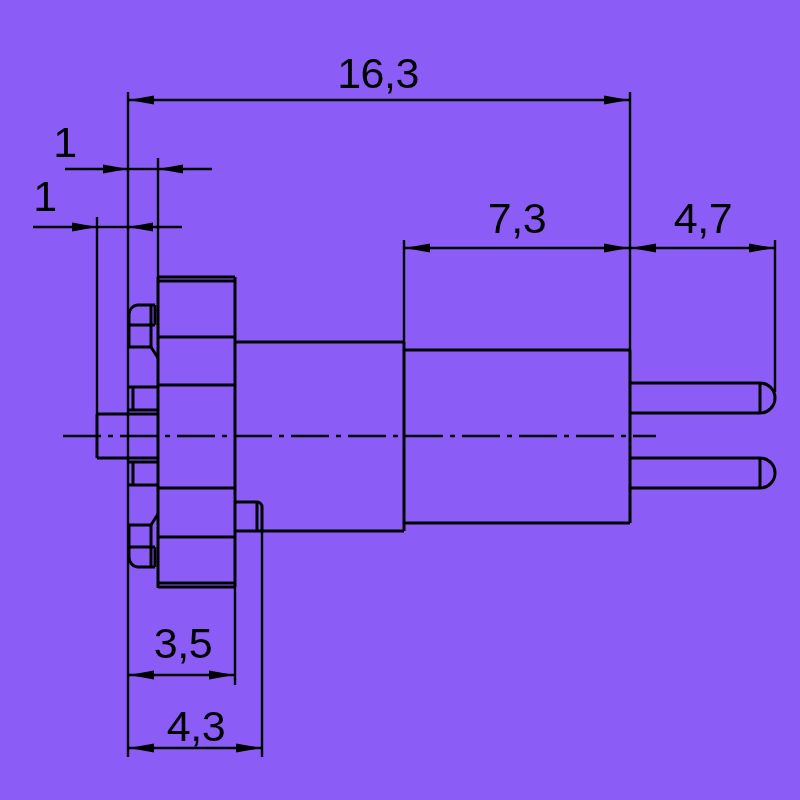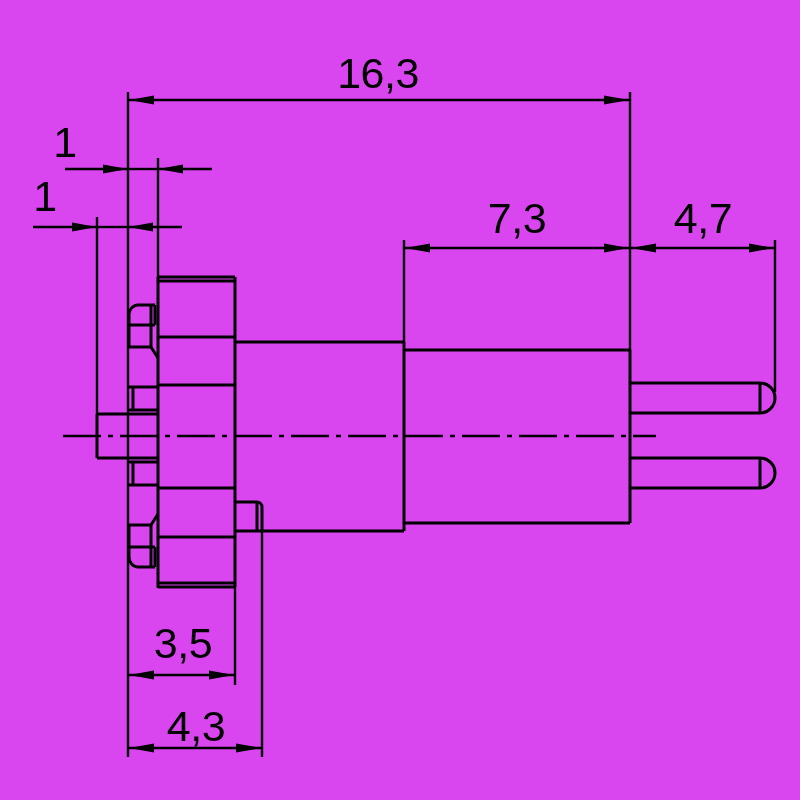--- a/index.html
+++ b/index.html
@@ -4,21 +4,21 @@
 <style>
   html, body {
     margin: 0;
     padding: 0;
     background: #ffffff;
   }
   .stage {
     position: relative;
     width: 800px;
     height: 800px;
-    background: #d946ef;
+    background: #8b5cf6;
     font-family: "Liberation Sans", sans-serif;
     overflow: hidden;
   }
   svg.drawing {
     position: absolute;
     left: 0;
     top: 0;
     width: 800px;
     height: 800px;
     display: block;

